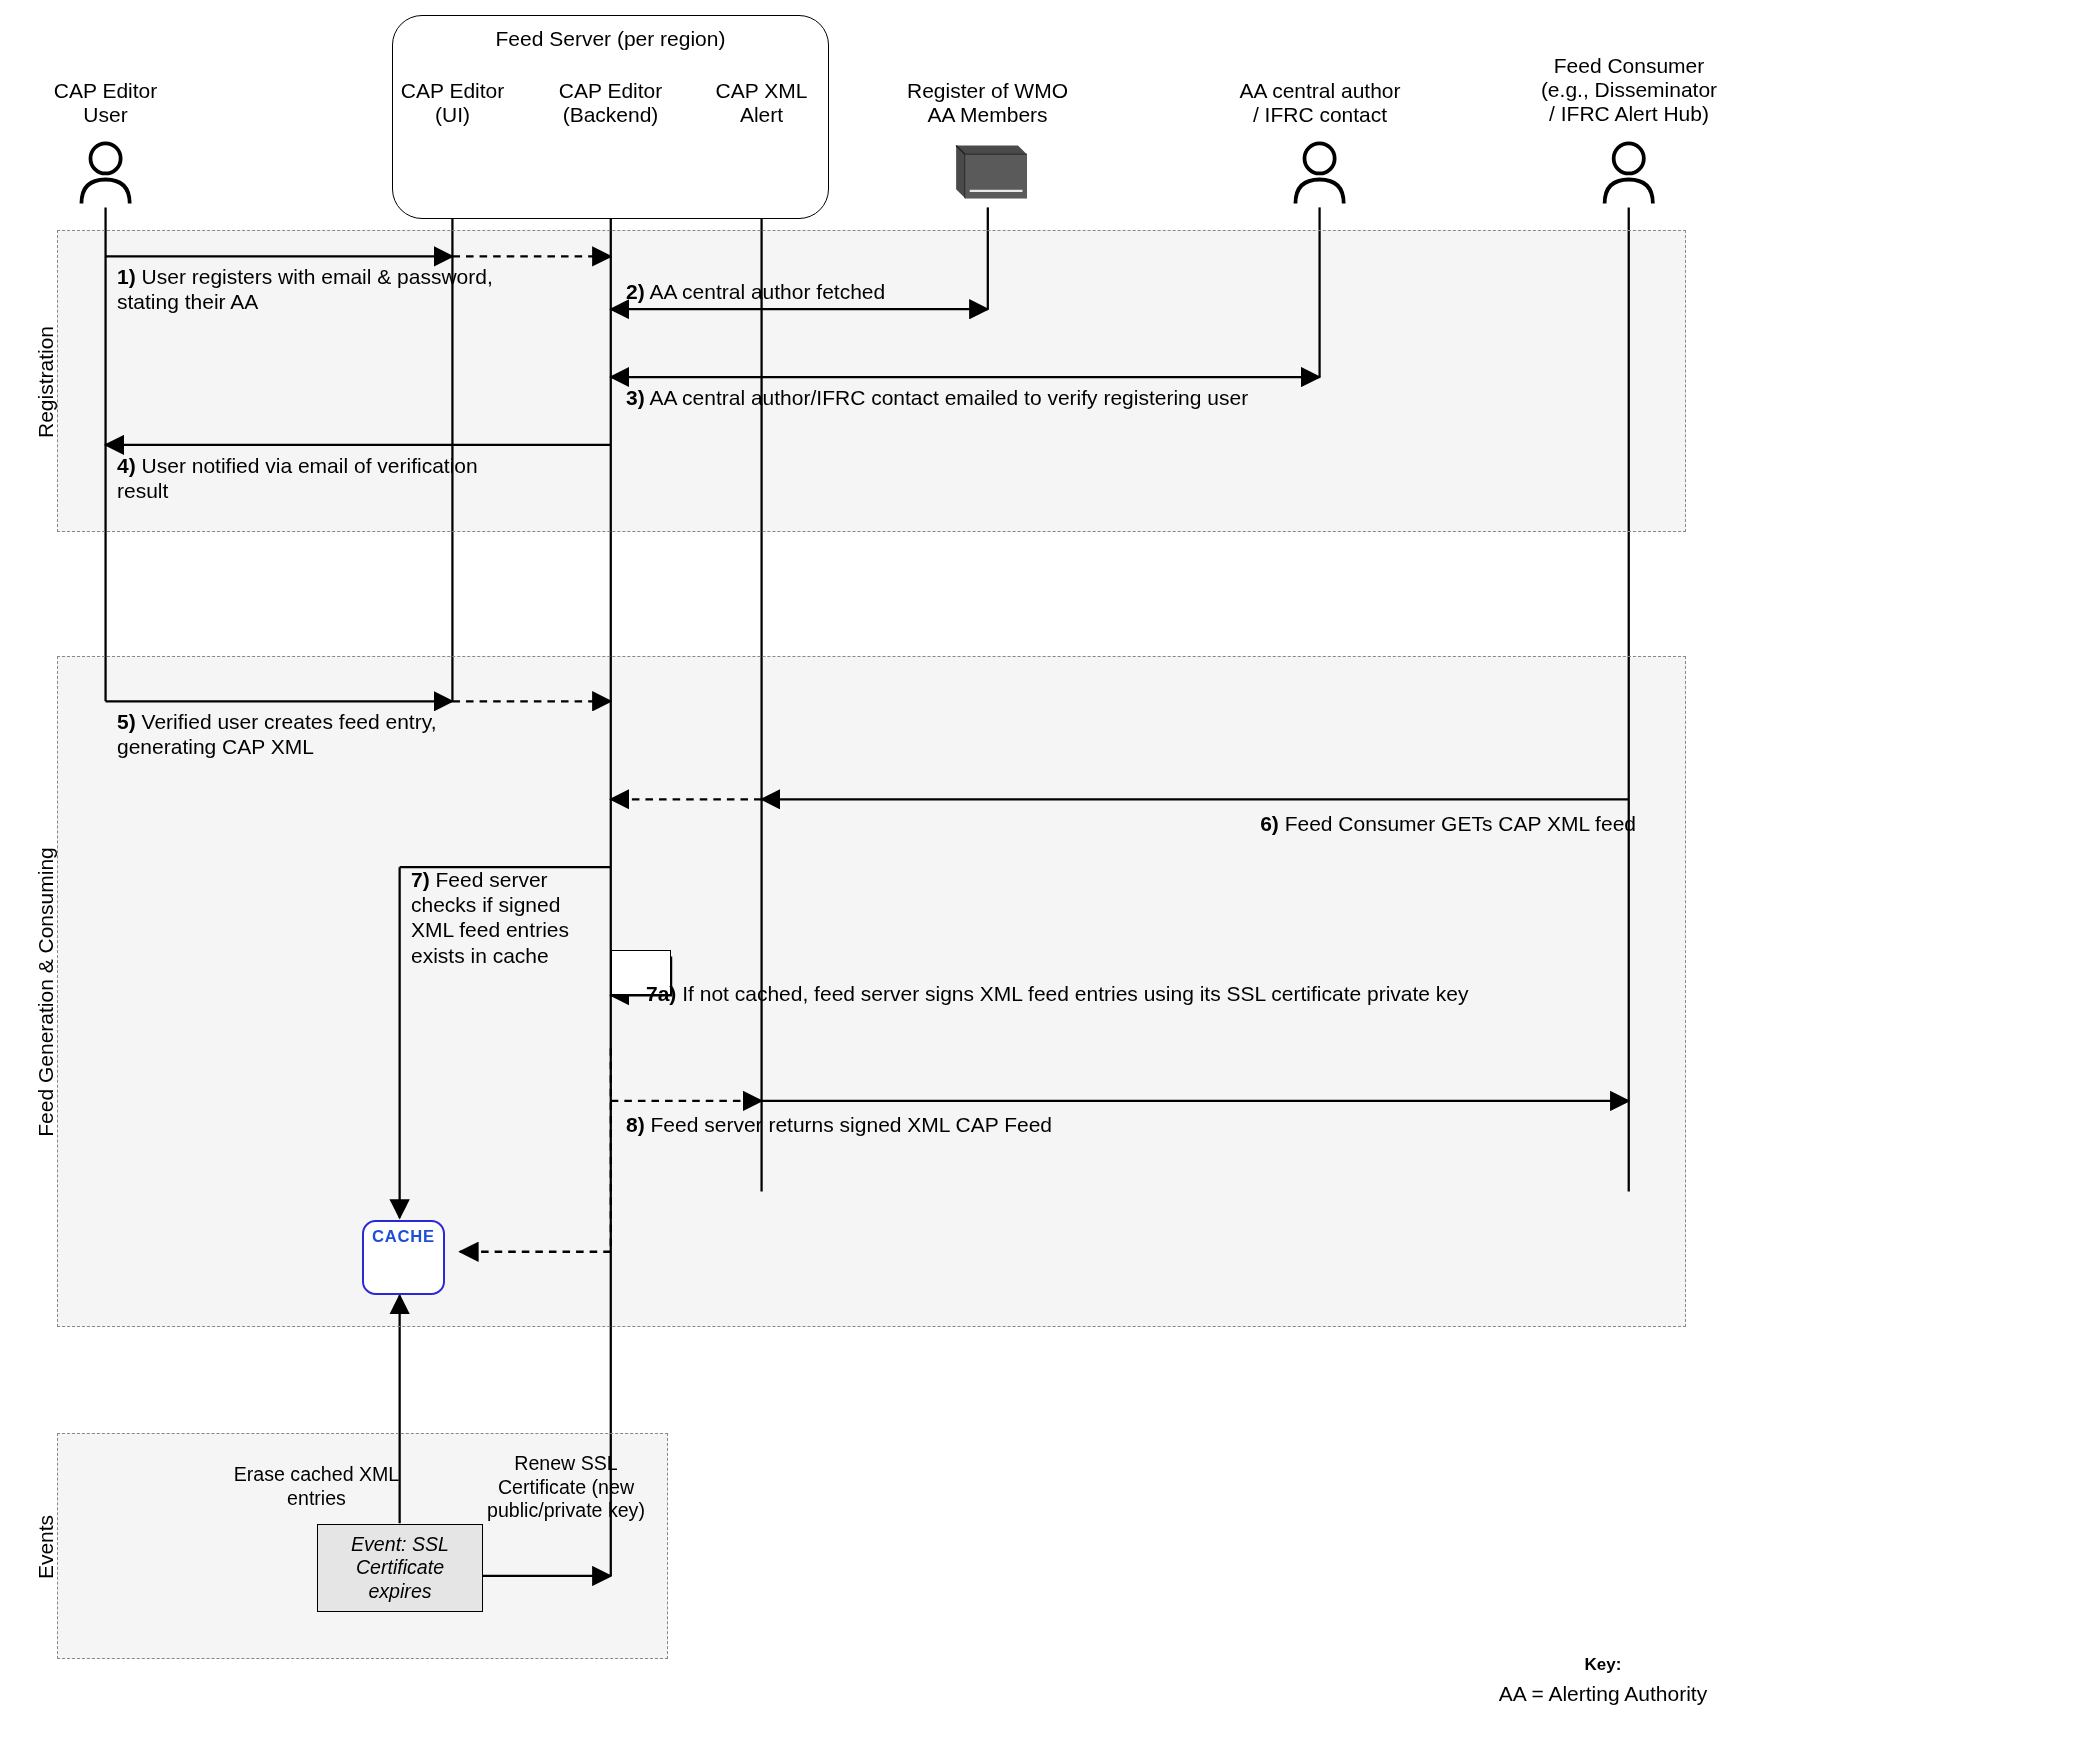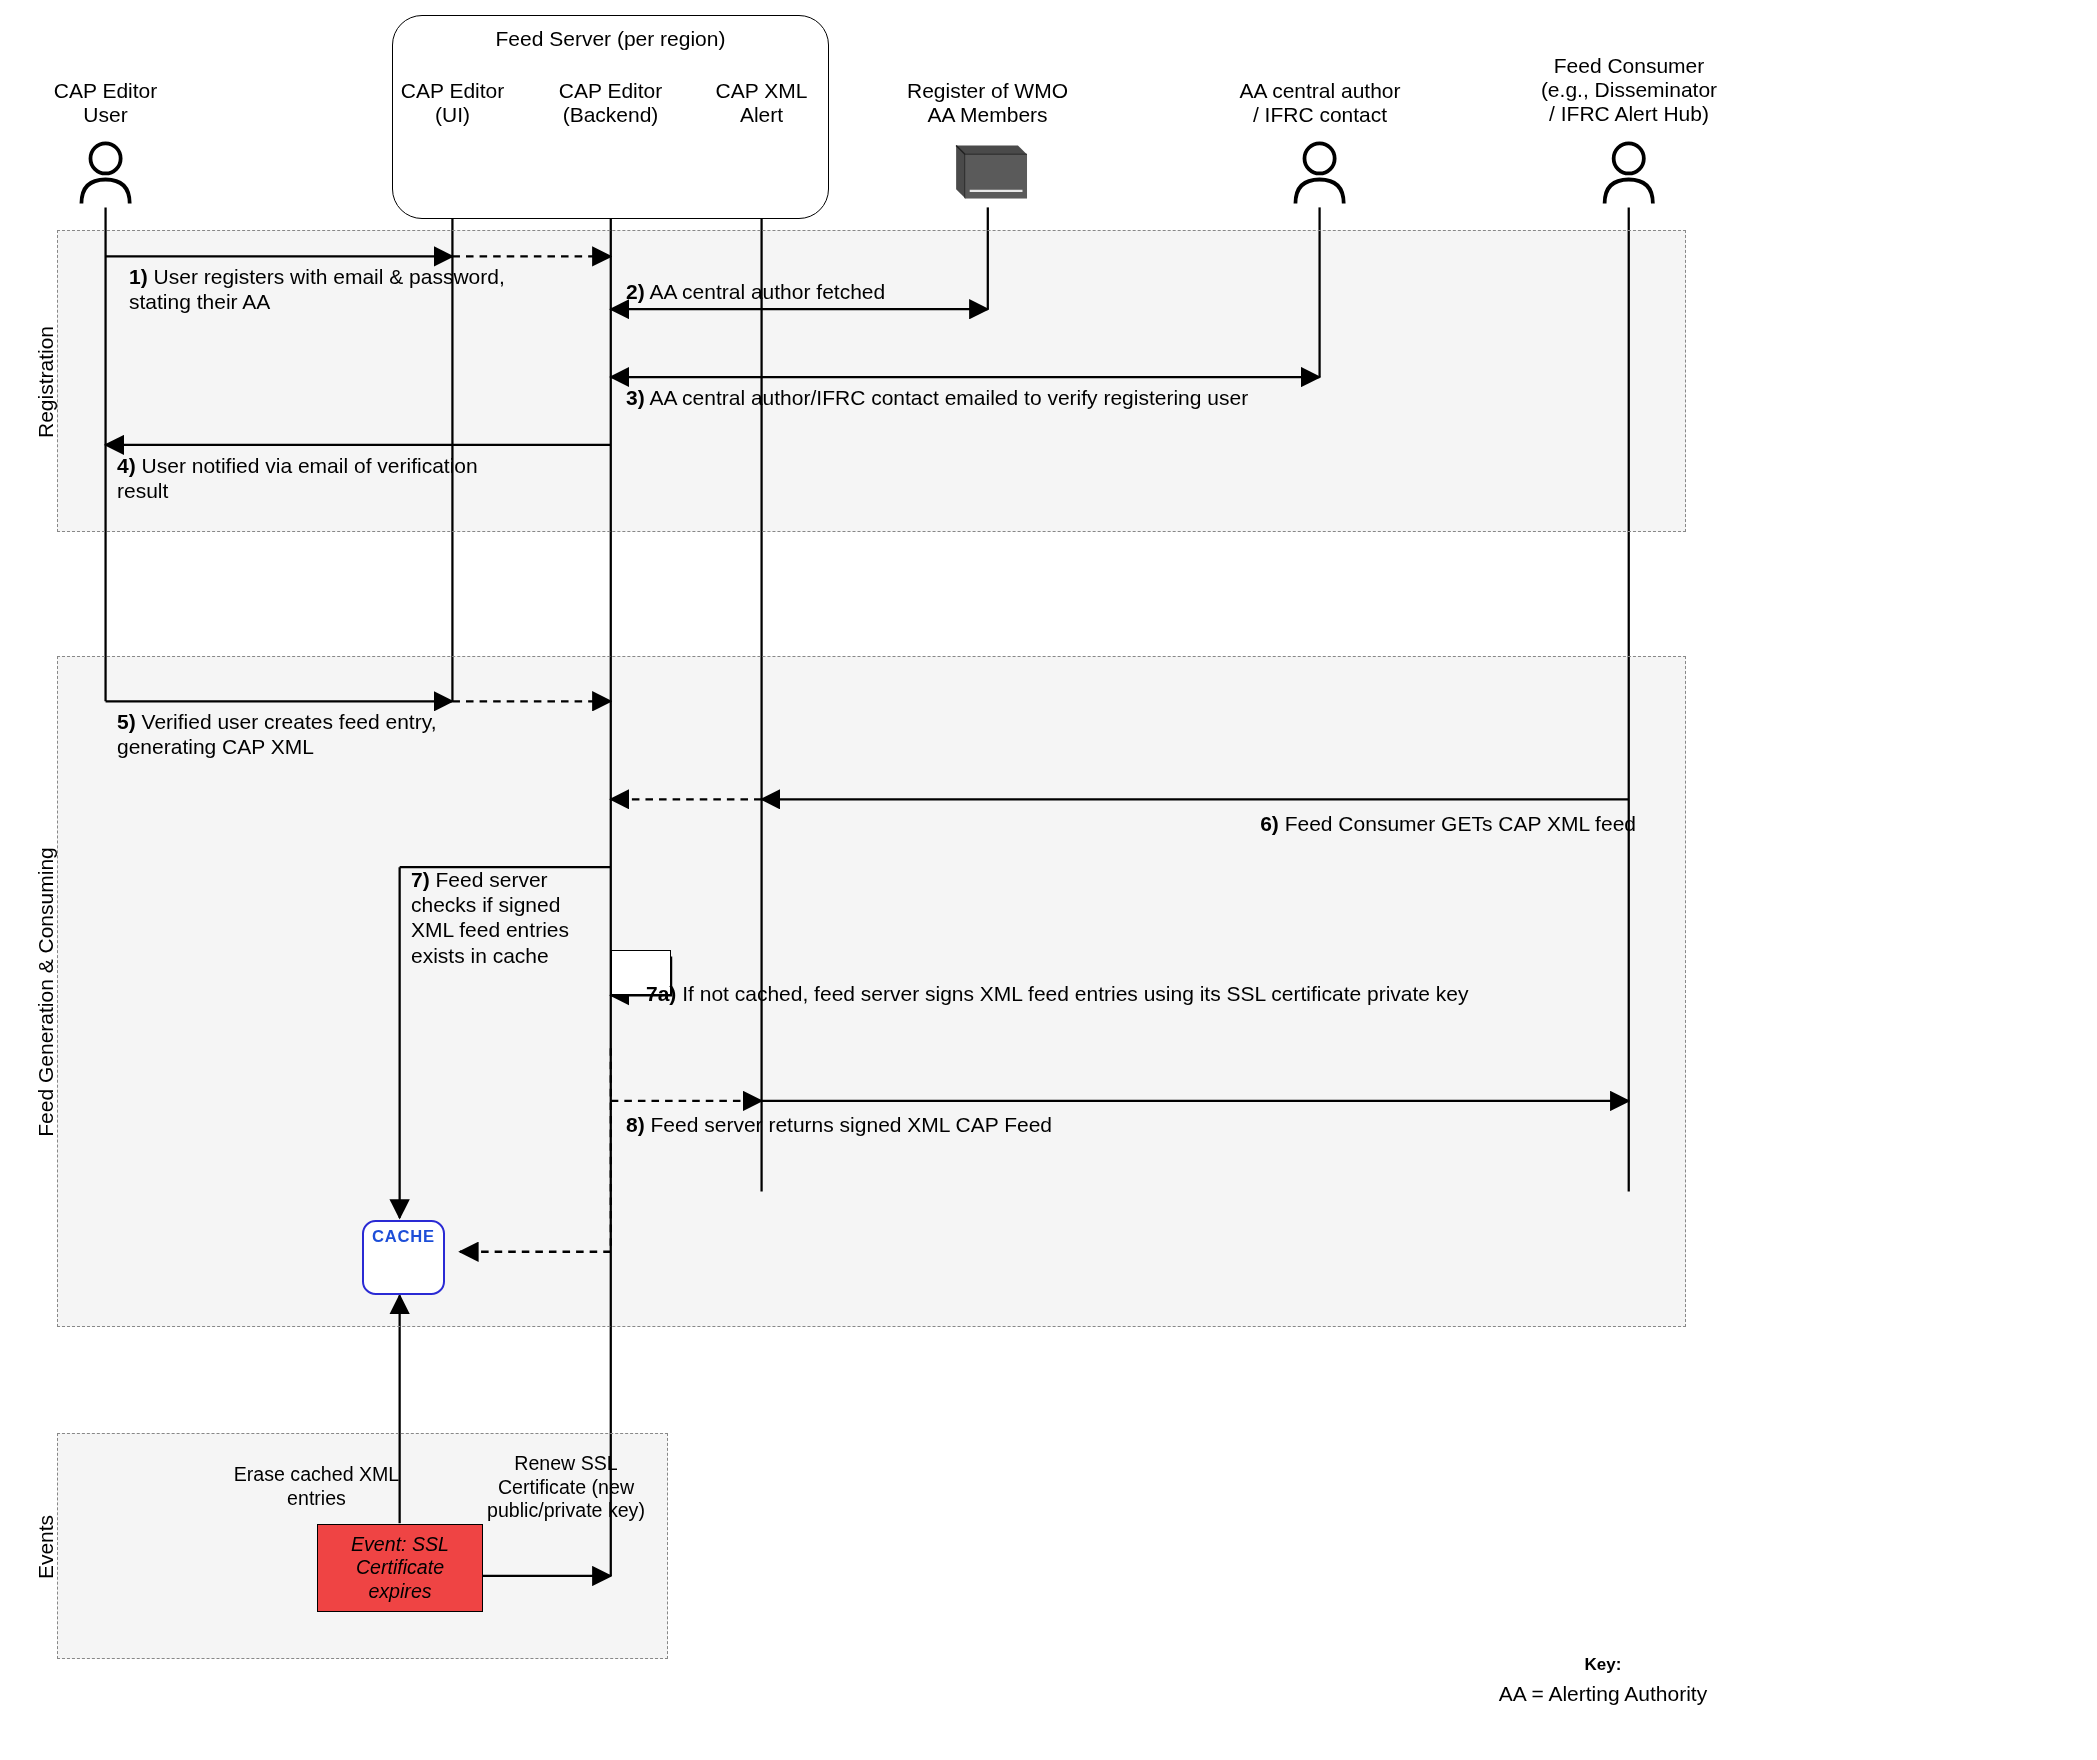--- a/index.html
+++ b/index.html
@@ -41,21 +41,21 @@
   .feed-server-box {
     border: 1.5px solid #000;
     border-radius: 30px;
     background: #fff;
   }
   .fs-title { font-size: 21px; text-align:center; }
   .key-title { font-size: 17px; font-weight: bold; text-align:center; }
   .key-body  { font-size: 21px; text-align:center; }
   .event-box {
     border: 1.5px solid #000;
-    background: #ef4444;
+    background: #e5e5e5;
     font-size: 19.6px;
     font-style: italic;
     text-align: center;
     padding: 7.5px 6px;
     line-height: 1.2;
   }
   .small-note { font-size: 19.6px; text-align:center; line-height:1.2; }
   .cache-box {
     border: 2.3px solid #2a2ad4;
     border-radius: 13.6px;
@@ -203,21 +203,21 @@
 
   <div class="abs phase-box" style="left:57px; top:230px; width:1629px; height:302px;"></div>
   <div class="abs phase-label" style="left:-30px; top:370px; width:151px;">Registration</div>
 
   <div class="abs phase-box" style="left:57px; top:656px; width:1629px; height:671px;"></div>
   <div class="abs phase-label" style="left:-113px; top:980px; width:317px;">Feed Generation &amp; Consuming</div>
 
   <div class="abs phase-box" style="left:57px; top:1433px; width:611px; height:226px;"></div>
   <div class="abs phase-label" style="left:-7.5px; top:1535px; width:106px;">Events</div>
 
-  <div class="abs msg" style="left:129px; top:264px; width:392px;">
+  <div class="abs msg" style="left:117px; top:264px; width:392px;">
     <b>1)</b> <span>User registers with email &amp; password, stating their AA</span>
   </div>
   <div class="abs msg" style="left:626px; top:279px; width:377px;">
     <b>2)</b> <span>AA central author fetched</span>
   </div>
   <div class="abs msg" style="left:626px; top:385px; width:754px;">
     <b>3)</b> <span>AA central author/IFRC contact emailed to verify registering user</span>
   </div>
   <div class="abs msg" style="left:117px; top:453px; width:377px;">
     <b>4)</b> <span>User notified via email of verification result</span>

